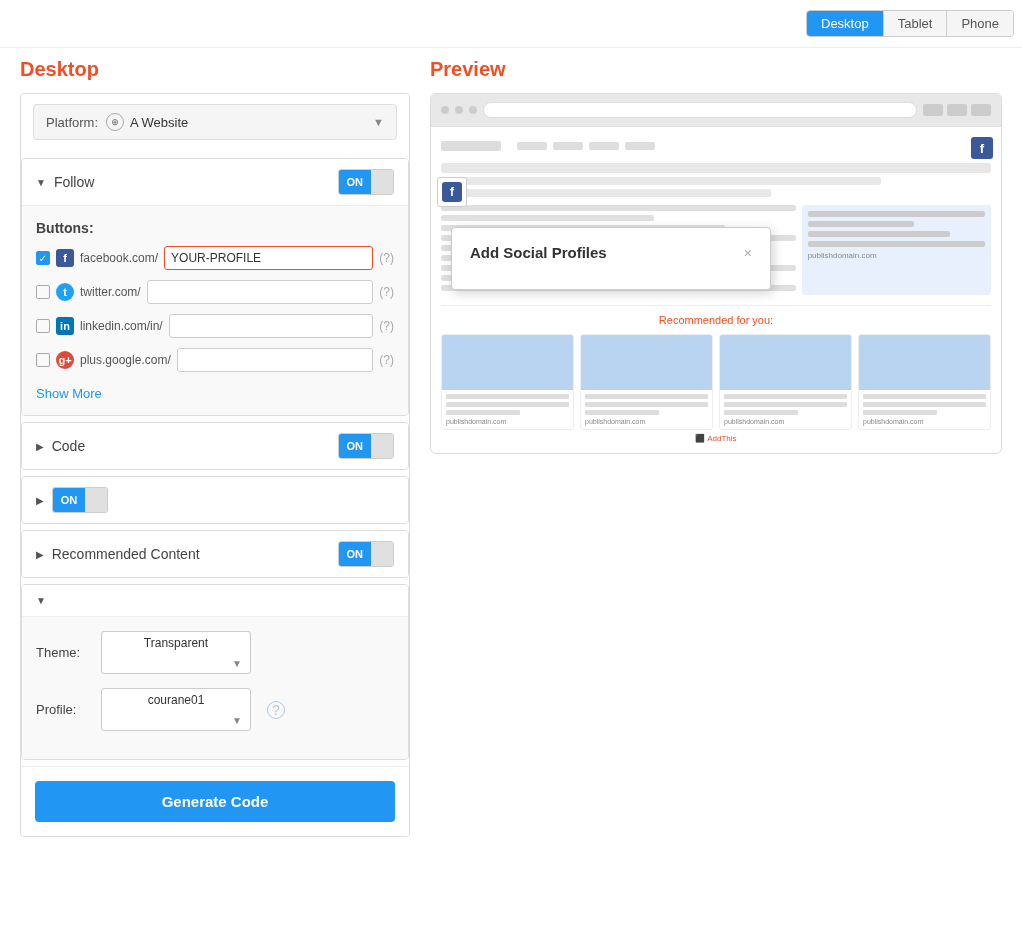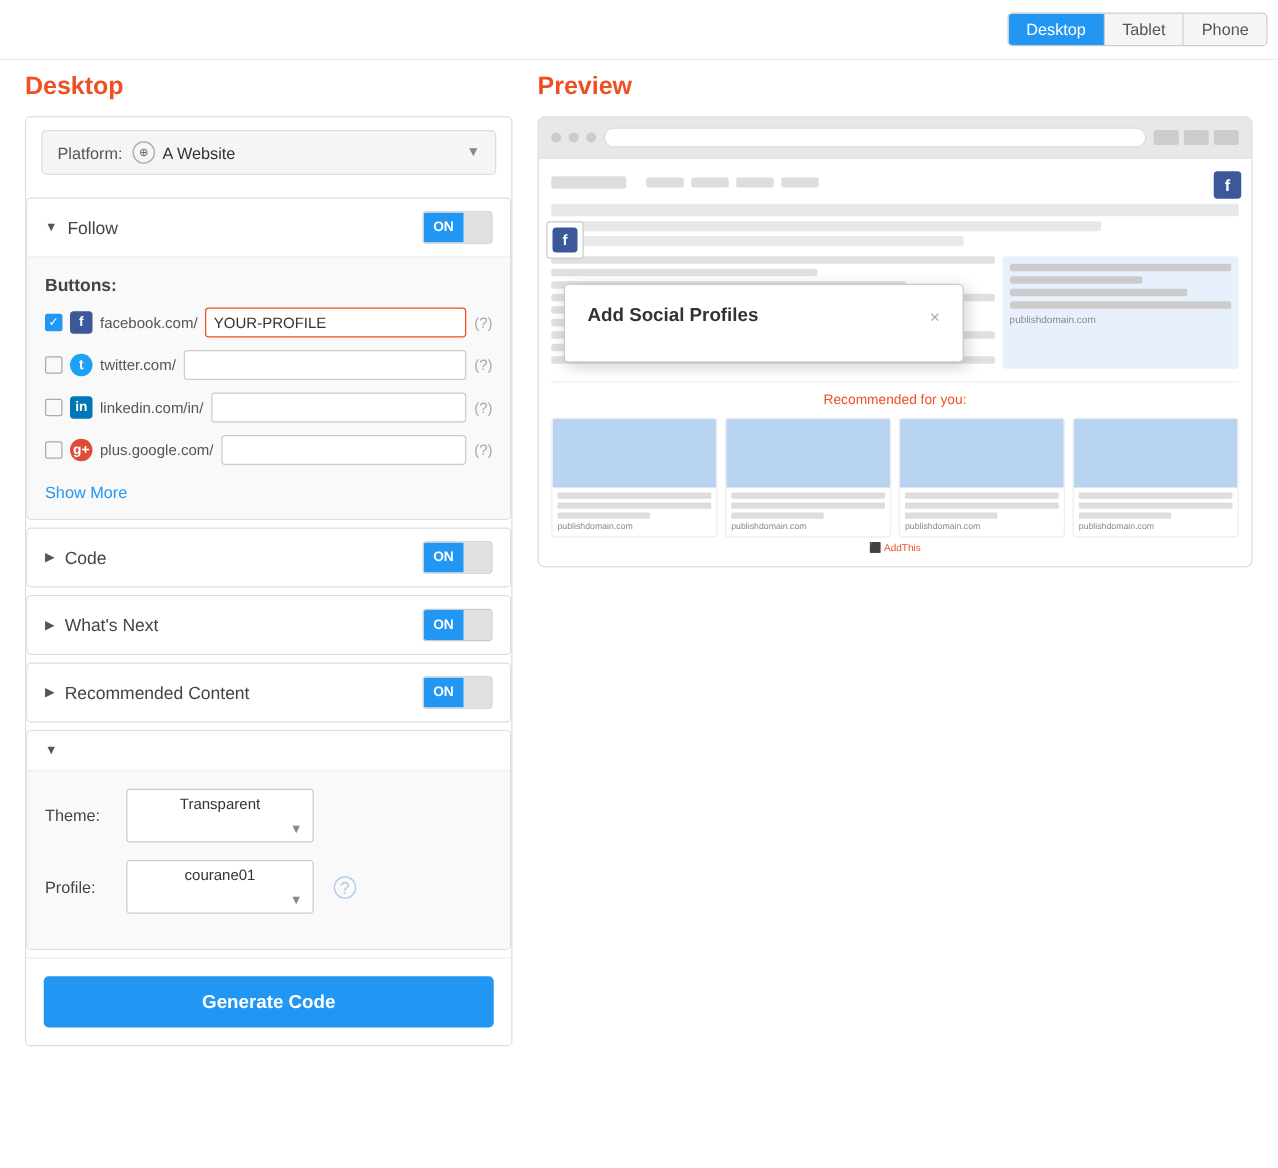--- a/index.html
+++ b/index.html
@@ -624,21 +624,20 @@
           <div class="toggle-switch">
             <span class="toggle-on">ON</span>
             <span class="toggle-off-part"></span>
           </div>
         </div>
       </div>
 
       <div class="accordion-section">
         <div class="accordion-header">
           <span class="accordion-arrow">▶</span>
-          <span class="accordion-label">What's Next</span>
           <div class="toggle-switch">
             <span class="toggle-on">ON</span>
             <span class="toggle-off-part"></span>
           </div>
         </div>
       </div>
 
       <div class="accordion-section">
         <div class="accordion-header">
           <span class="accordion-arrow">▶</span>

